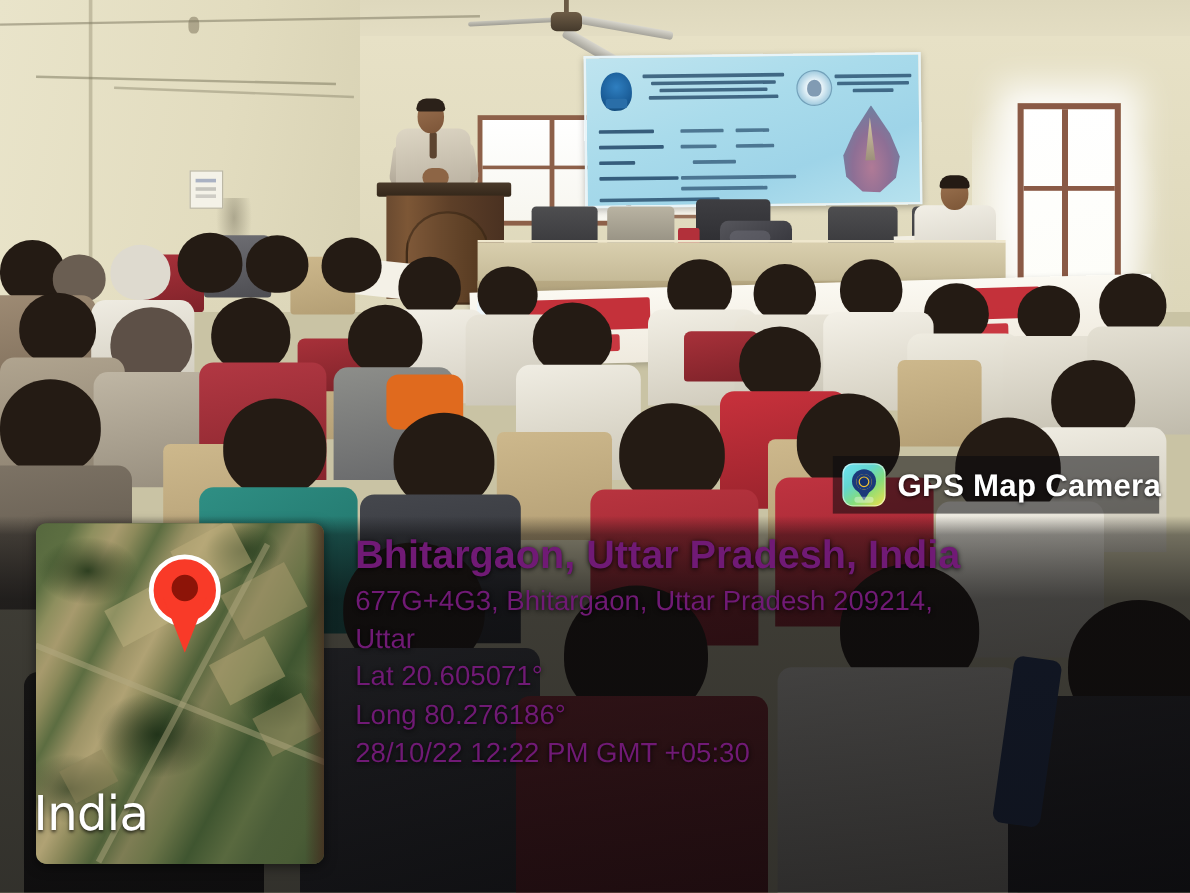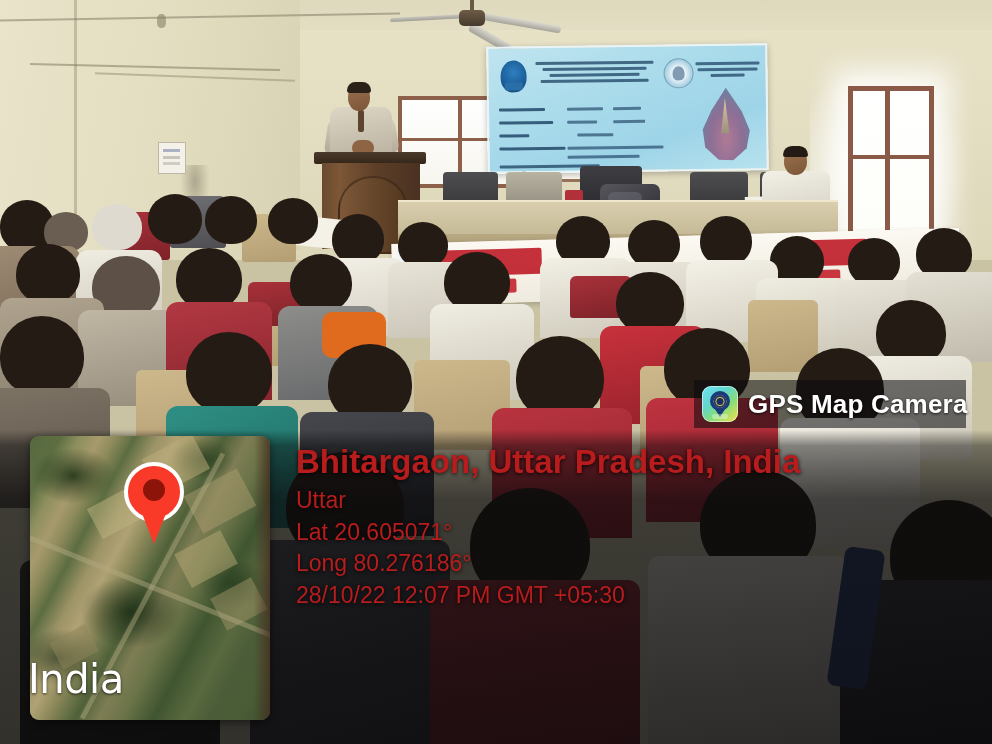--- a/index.html
+++ b/index.html
@@ -298,21 +298,21 @@
     color:#fff;font-size:26px;font-weight:bold;letter-spacing:.2px;
     text-shadow:0 1px 3px rgba(0,0,0,.8);white-space:nowrap;
   }
 
   .info-panel{
     position:absolute;left:0;top:430px;width:992px;height:314px;
     background:linear-gradient(180deg,rgba(8,8,10,0) 0%,rgba(8,8,10,.45) 5%,rgba(8,8,10,.72) 22%,rgba(8,8,10,.78) 100%);
     pointer-events:none;
   }
   .info-text{
-    position:absolute;left:296px;top:444px;width:640px;color:#b91c1c;
+    position:absolute;left:296px;top:444px;width:640px;color:#701a75;
     text-shadow:0 1px 4px rgba(0,0,0,.9);
   }
   .info-title{font-size:33px;font-weight:bold;line-height:1.12;margin-bottom:4px;}
   .info-line{font-size:23px;line-height:1.38;font-weight:500;}
 
   .map-thumb{
     position:absolute;left:30px;top:436px;width:240px;height:284px;
     border-radius:9px;overflow:hidden;
     box-shadow:0 2px 10px rgba(0,0,0,.5);
     background:#4d5f3a;
@@ -589,19 +589,20 @@
       <div class="tipw"></div>
       <div class="bulb"></div>
       <div class="tip"></div>
       <div class="dot"></div>
     </div>
     <div class="google-wm">India</div>
   </div>
 
   <div class="info-text">
     <div class="info-title">Bhitargaon, Uttar Pradesh, India</div>
+    <div class="info-line">677G+4G3, Bhitargaon, Uttar Pradesh 209214,</div>
     <div class="info-line">Uttar</div>
     <div class="info-line">Lat 20.605071°</div>
     <div class="info-line">Long 80.276186°</div>
-    <div class="info-line">28/10/22 12:07 PM GMT +05:30</div>
+    <div class="info-line">28/10/22 12:22 PM GMT +05:30</div>
   </div>
 
 </div>
 
 </body></html>

